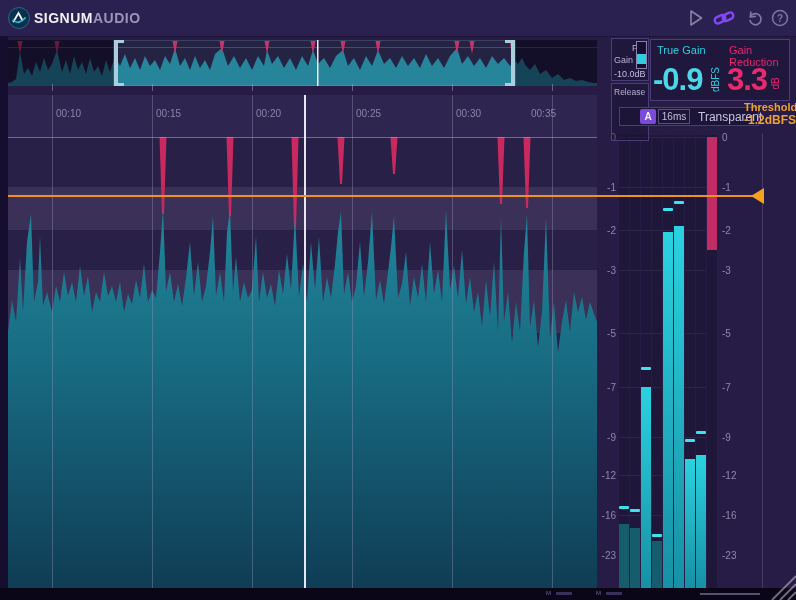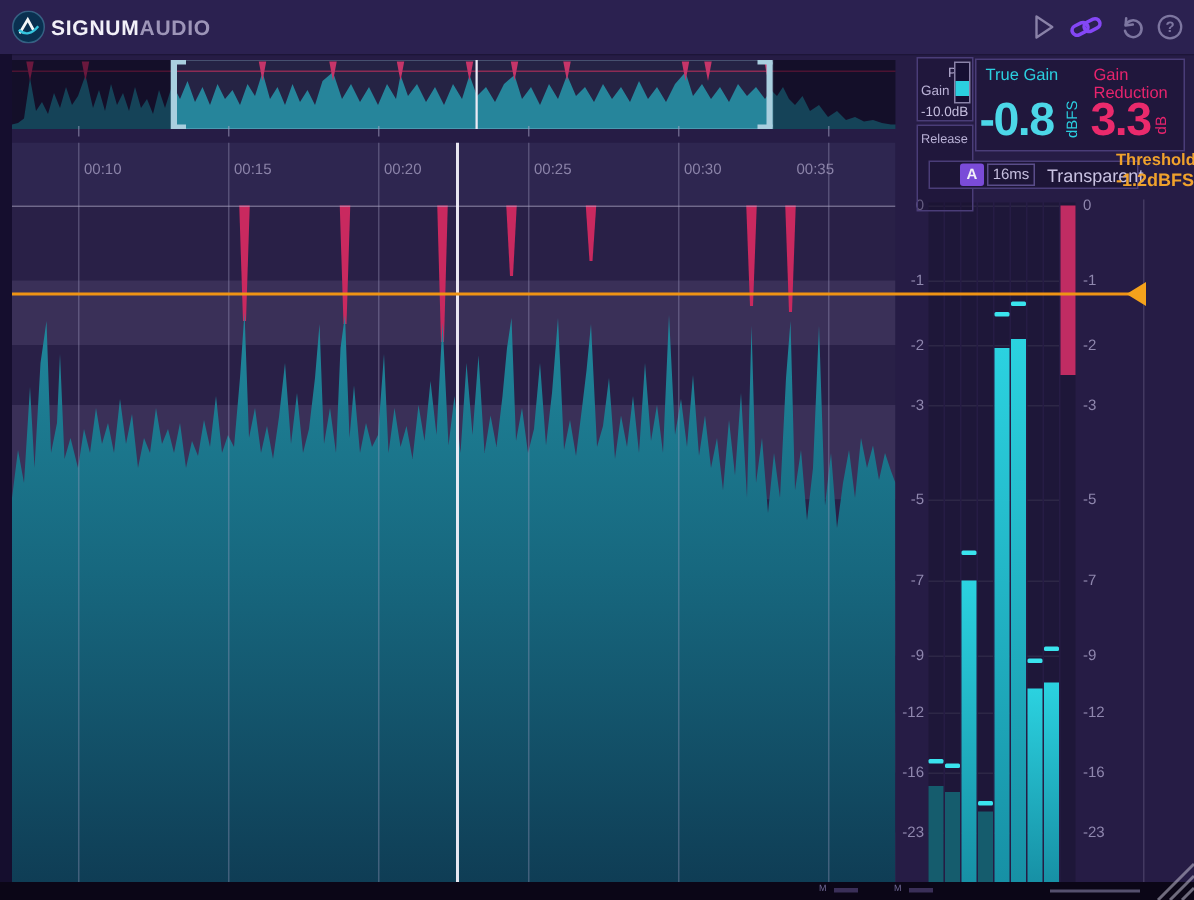--- a/index.html
+++ b/index.html
@@ -312,21 +312,21 @@
     </div>
     <div class="plabel" style="left:2px;top:30px;font-size:9px;color:#c5bede;">-10.0dB</div>
   </div>
 
   <div class="pbox" style="left:611px;top:83px;width:38px;height:58px;">
     <div class="plabel" style="left:2px;top:3px;font-size:8.5px;">Release</div>
   </div>
 
   <div class="pbox" style="left:650px;top:39px;width:140px;height:62px;">
     <div class="plabel" style="left:6px;top:4px;font-size:11px;color:#2bcfe0;">True Gain</div>
-    <div class="bigval" style="left:2px;top:22px;color:#4cd7e8;">-0.8</div>
+    <div class="bigval" style="left:2px;top:22px;color:#4cd7e8;">-0.9</div>
     <div class="unit" style="left:52px;top:34px;color:#2bcfe0;">dBFS</div>
     <div class="plabel" style="left:78px;top:4px;font-size:11px;color:#e8246d;">Gain</div>
     <div class="plabel" style="left:78px;top:16px;font-size:11px;color:#e8246d;">Reduction</div>
     <div class="bigval" style="left:76px;top:22px;color:#ea2a6c;">3.3</div>
     <div class="unit" style="left:118px;top:38px;color:#e8246d;">dB</div>
   </div>
 
   <div class="pbox" style="left:619px;top:107px;width:140px;height:19px;background:#1d1537;">
     <div class="abs" style="left:20px;top:1px;width:16px;height:15px;background:#7a4bd8;border-radius:2px;color:#f2f0f8;font-size:10px;font-weight:bold;text-align:center;line-height:15px;">A</div>
     <div class="abs" style="left:38px;top:1px;width:30px;height:13px;border:1px solid #5a4d8a;color:#c5bede;font-size:10px;text-align:center;line-height:13px;">16ms</div>

